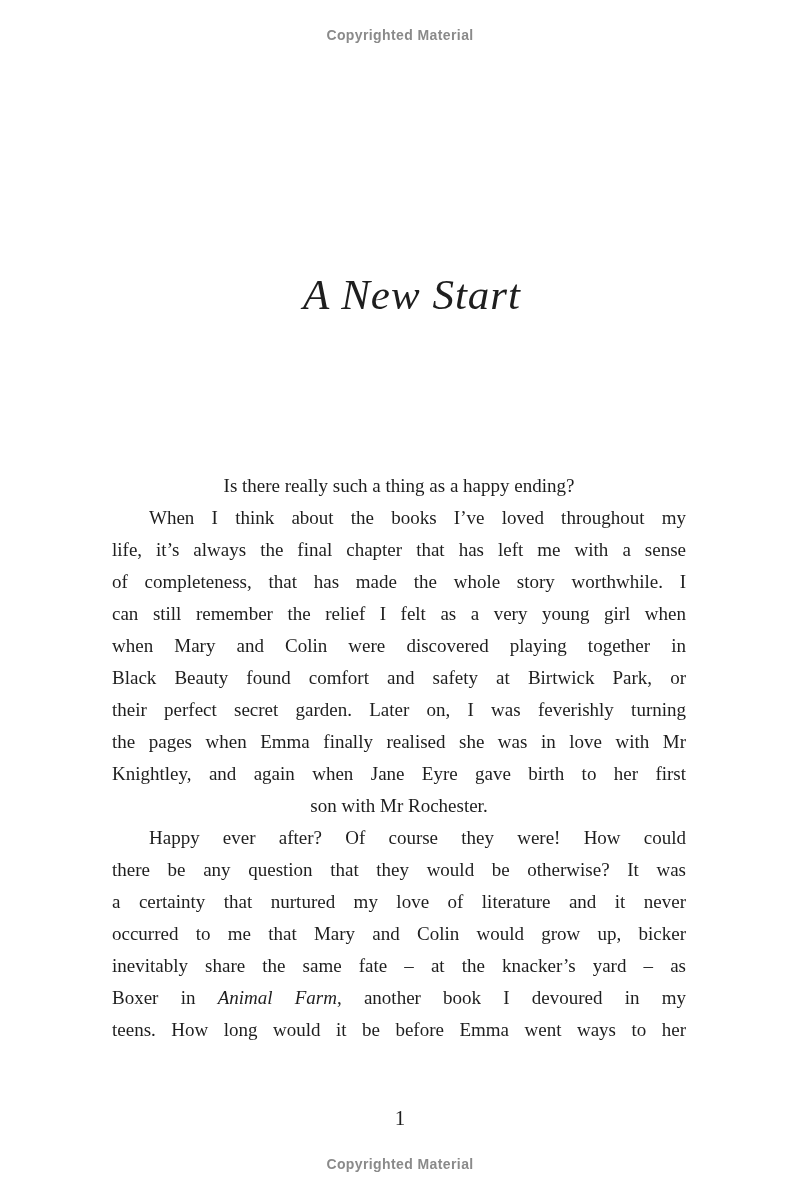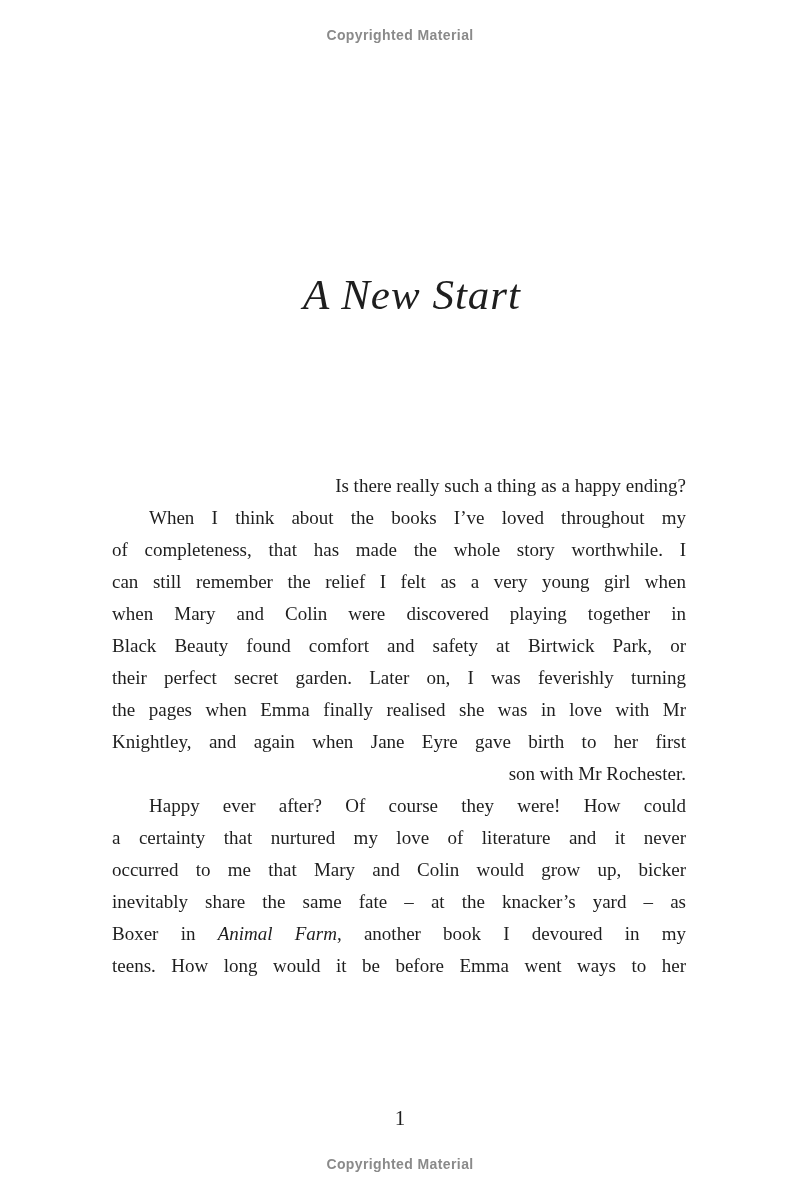--- a/index.html
+++ b/index.html
@@ -46,21 +46,21 @@
   .body-text {
     position: absolute;
     top: 470px;
     left: 112px;
     width: 574px;
     font-size: 19px;
     line-height: 32px;
     color: var(--text-color, #1e1e1e);
   }
   .line {
-    text-align: right;
+    text-align: center;
     white-space: normal;
   }
   .line.justify {
     text-align: justify;
     text-align-last: justify;
   }
   .line.indent {
     text-indent: 37px;
   }
   .line .italic {
@@ -81,29 +81,31 @@
 <body>
 
 <div class="page">
   <div class="notice top">Copyrighted Material</div>
 
   <h1 class="chapter-title">A New Start</h1>
 
   <div class="body-text" id="body-text">
       <div class="line"><span>Is there really such a thing as a happy ending?</span></div>
       <div class="line indent justify"><span>When I think about the books I’ve loved throughout my</span></div>
+      <div class="line justify"><span>life, it’s always the final chapter that has left me with a sense</span></div>
       <div class="line justify"><span>of completeness, that has made the whole story worthwhile. I</span></div>
       <div class="line justify"><span>can still remember the relief I felt as a very young girl when</span></div>
       <div class="line justify"><span>when Mary and Colin were discovered playing together in</span></div>
       <div class="line justify"><span>Black Beauty found comfort and safety at Birtwick Park, or</span></div>
       <div class="line justify"><span>their perfect secret garden. Later on, I was feverishly turning</span></div>
       <div class="line justify"><span>the pages when Emma finally realised she was in love with Mr</span></div>
       <div class="line justify"><span>Knightley, and again when Jane Eyre gave birth to her first</span></div>
       <div class="line"><span>son with Mr Rochester.</span></div>
       <div class="line indent justify"><span>Happy ever after? Of course they were! How could</span></div>
+      <div class="line justify"><span>there be any question that they would be otherwise? It was</span></div>
       <div class="line justify"><span>a certainty that nurtured my love of literature and it never</span></div>
       <div class="line justify"><span>occurred to me that Mary and Colin would grow up, bicker</span></div>
       <div class="line justify"><span>inevitably share the same fate – at the knacker’s yard – as</span></div>
       <div class="line justify"><span>Boxer in </span><span class="italic">Animal Farm</span><span>, another book I devoured in my</span></div>
       <div class="line justify"><span>teens. How long would it be before Emma went ways to her</span></div>
     </div>
 
   <div class="page-number">1</div>
 
   <div class="notice bottom">Copyrighted Material</div>

